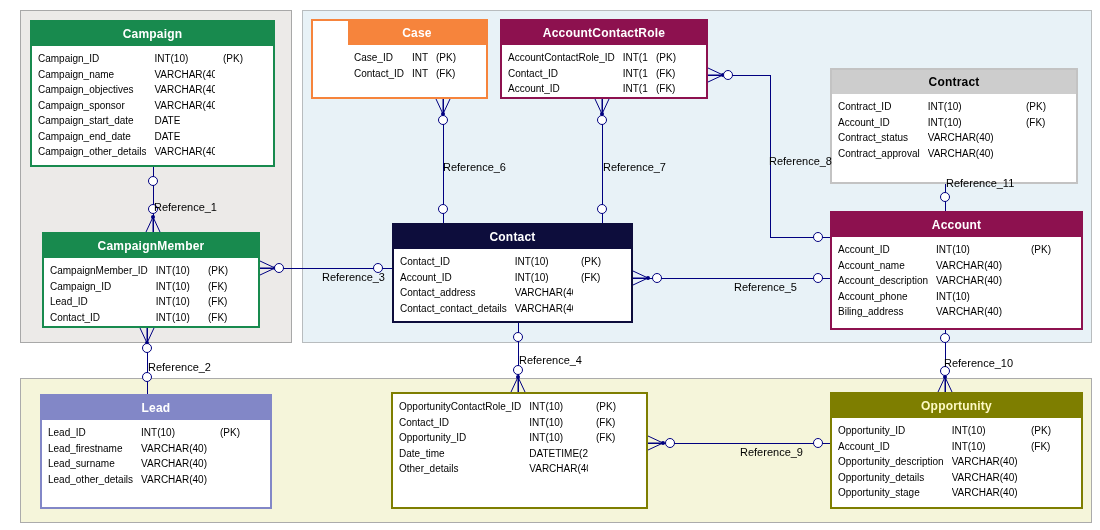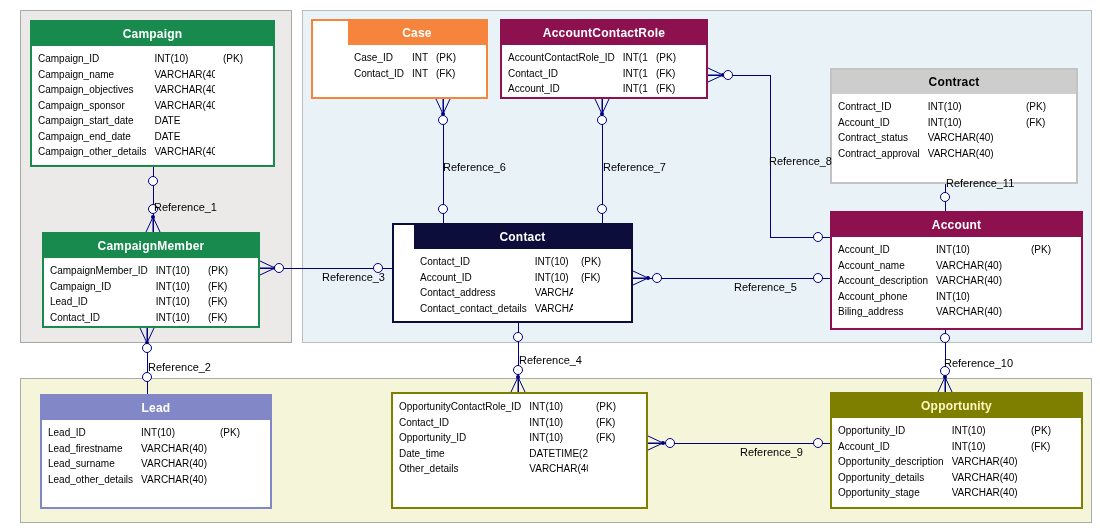--- a/index.html
+++ b/index.html
@@ -158,21 +158,21 @@
       </div>
       <div class="etable" style="left: 830px; top: 22px; width: 248px; height: 116px; border-color: rgb(195, 195, 195); margin-top: 46px;">
         <div class="hdr" style="background: rgb(205, 205, 205); color: rgb(0, 0, 0);">Contract</div>
         <div class="tbody">
           <div class="frow"><span class="f-name">Contract_ID</span><span class="f-type">INT(10)</span><span class="f-key">(PK)</span></div>
           <div class="frow"><span class="f-name">Account_ID</span><span class="f-type">INT(10)</span><span class="f-key">(FK)</span></div>
           <div class="frow"><span class="f-name">Contract_status</span><span class="f-type">VARCHAR(40)</span><span class="f-key"></span></div>
           <div class="frow"><span class="f-name">Contract_approval</span><span class="f-type">VARCHAR(40)</span><span class="f-key"></span></div>
         </div>
       </div>
-      <div class="etable" style="left: 392px; top: 223px; width: 241px; height: 100px; border-color: rgb(13, 13, 60); padding-left: 20px;">
+      <div class="etable" style="left: 392px; top: 223px; width: 241px; height: 100px; border-color: rgb(13, 13, 60);">
         <div class="hdr" style="background: rgb(13, 13, 60); color: rgb(255, 255, 255);">Contact</div>
         <div class="tbody">
           <div class="frow"><span class="f-name">Contact_ID</span><span class="f-type">INT(10)</span><span class="f-key">(PK)</span></div>
           <div class="frow"><span class="f-name">Account_ID</span><span class="f-type">INT(10)</span><span class="f-key">(FK)</span></div>
           <div class="frow"><span class="f-name">Contact_address</span><span class="f-type">VARCHAR(40)</span><span class="f-key"></span></div>
           <div class="frow"><span class="f-name">Contact_contact_details</span><span class="f-type">VARCHAR(40)</span><span class="f-key"></span></div>
         </div>
       </div>
       <div class="etable" style="left: 830px; top: 211px; width: 253px; height: 119px; border-color: rgb(141, 17, 79);">
         <div class="hdr" style="background: rgb(141, 17, 79); color: rgb(255, 255, 255);">Account</div>

